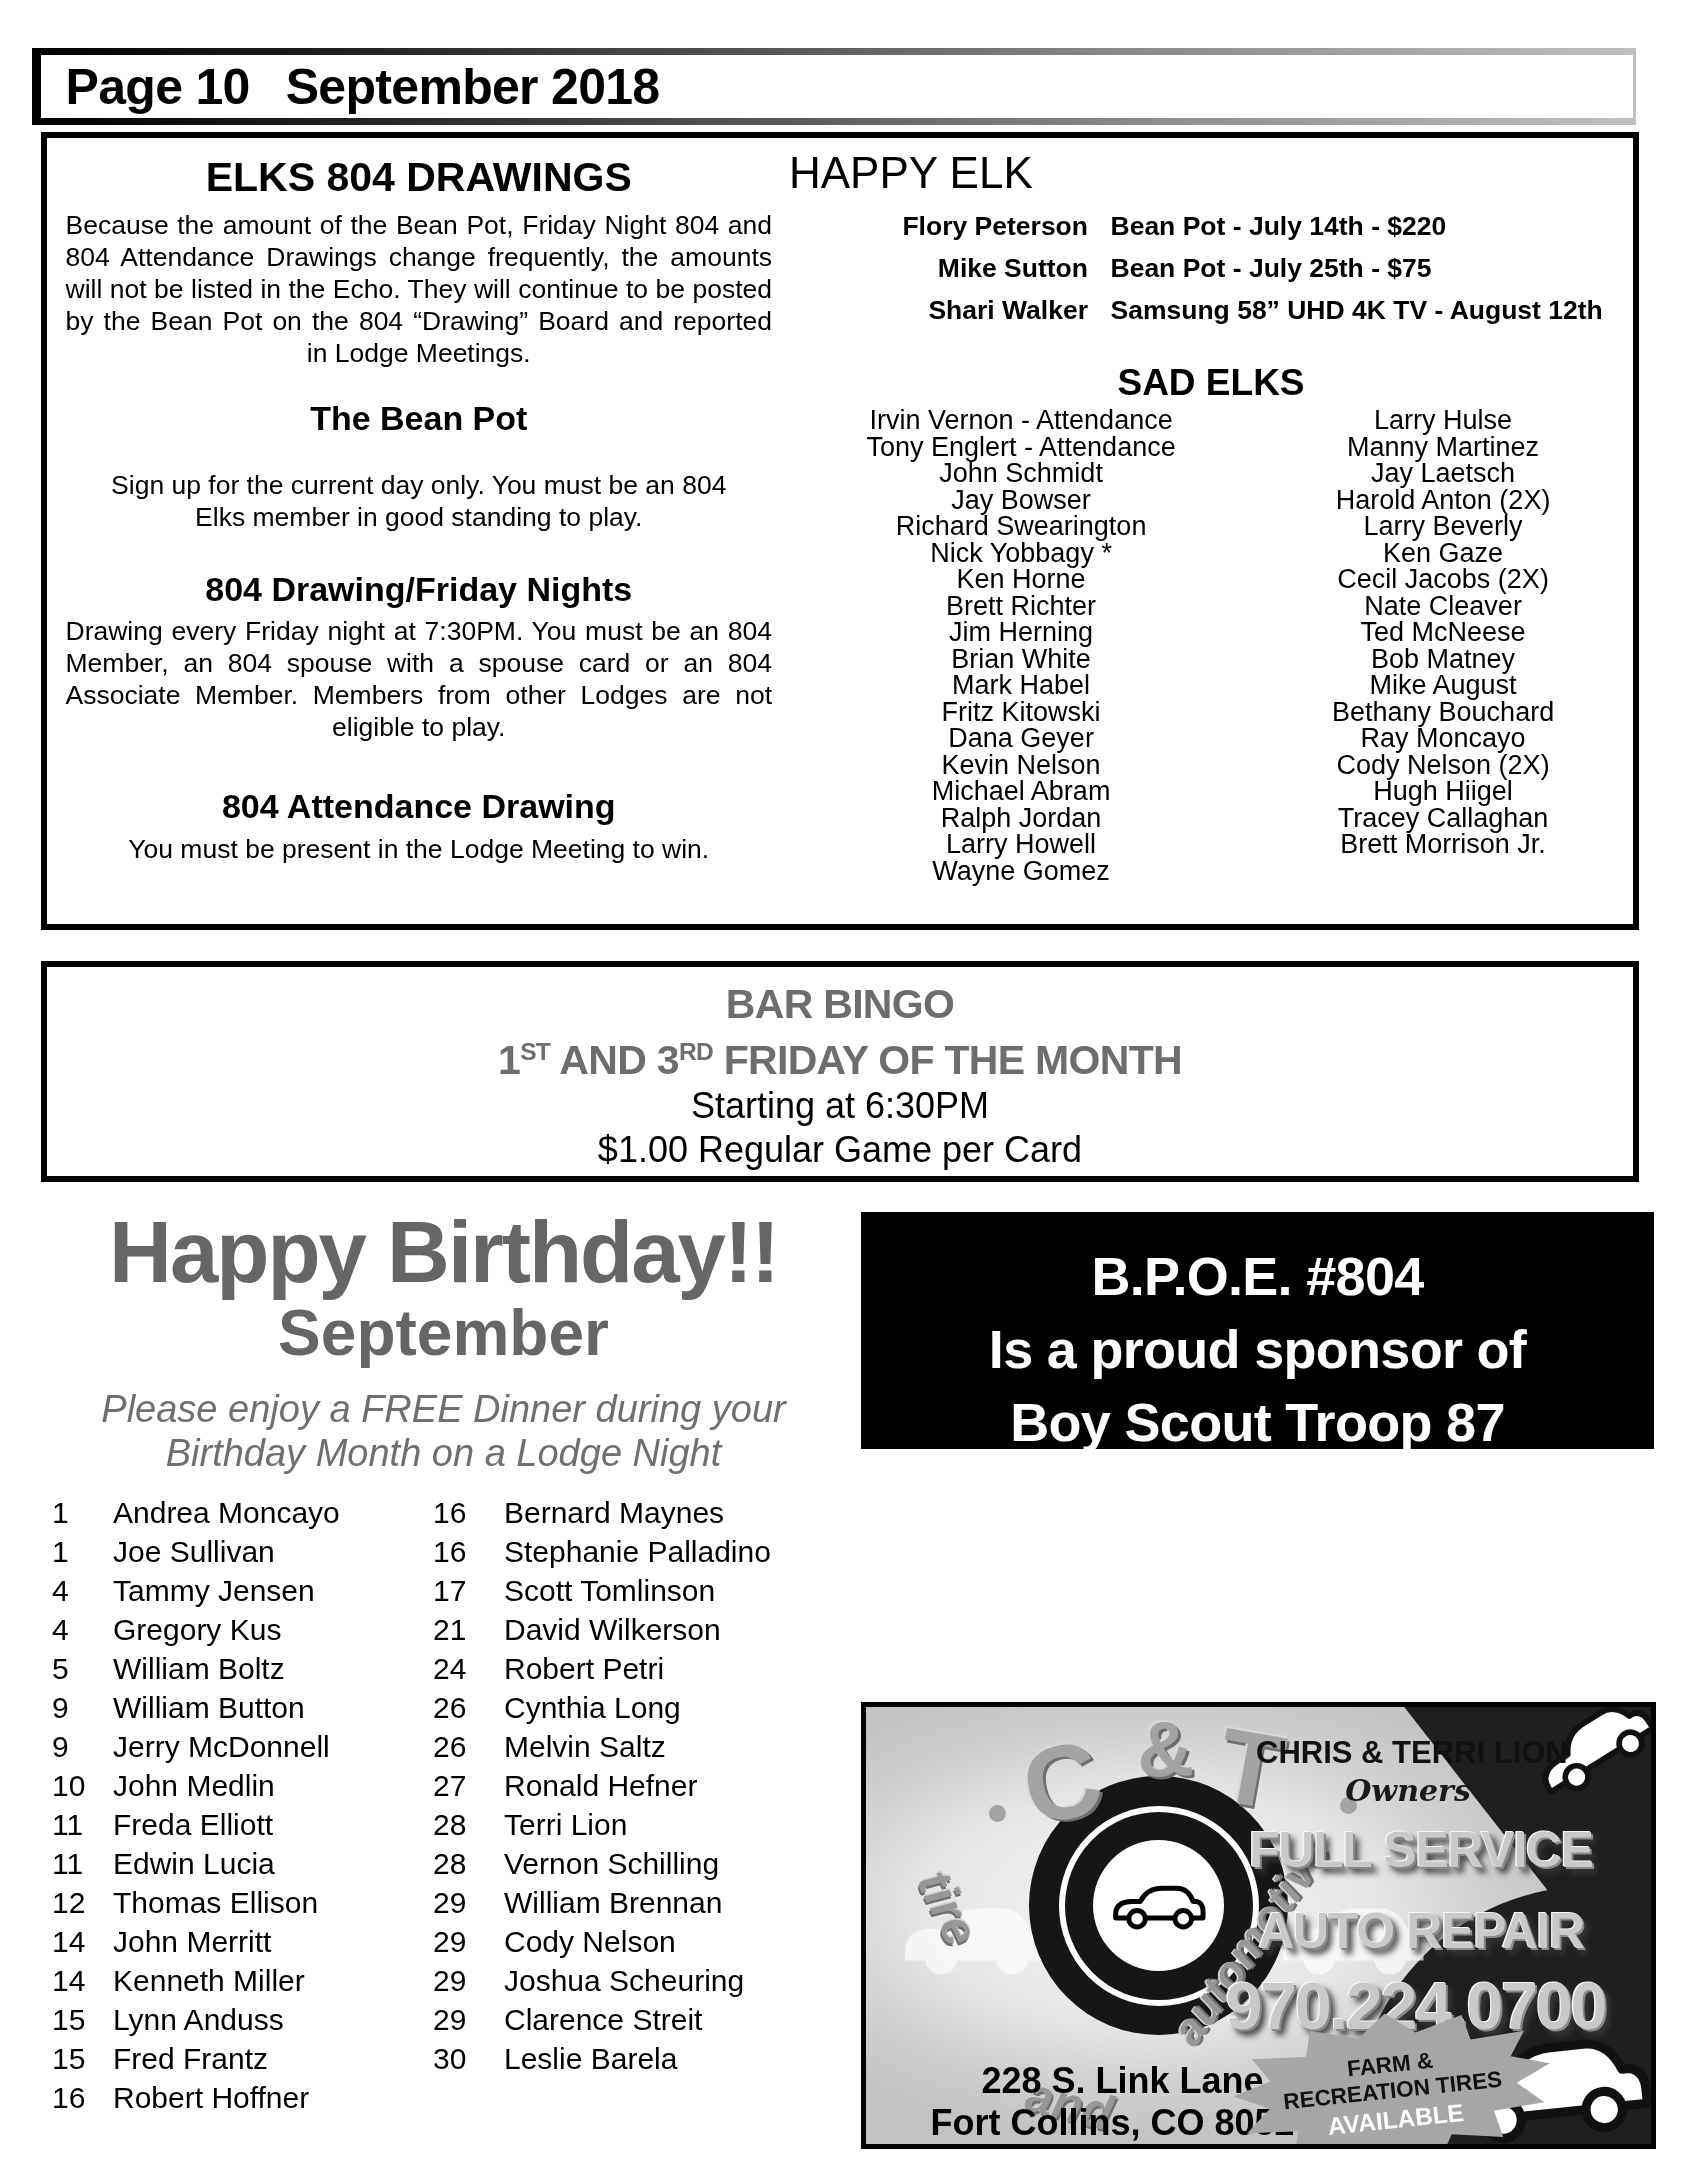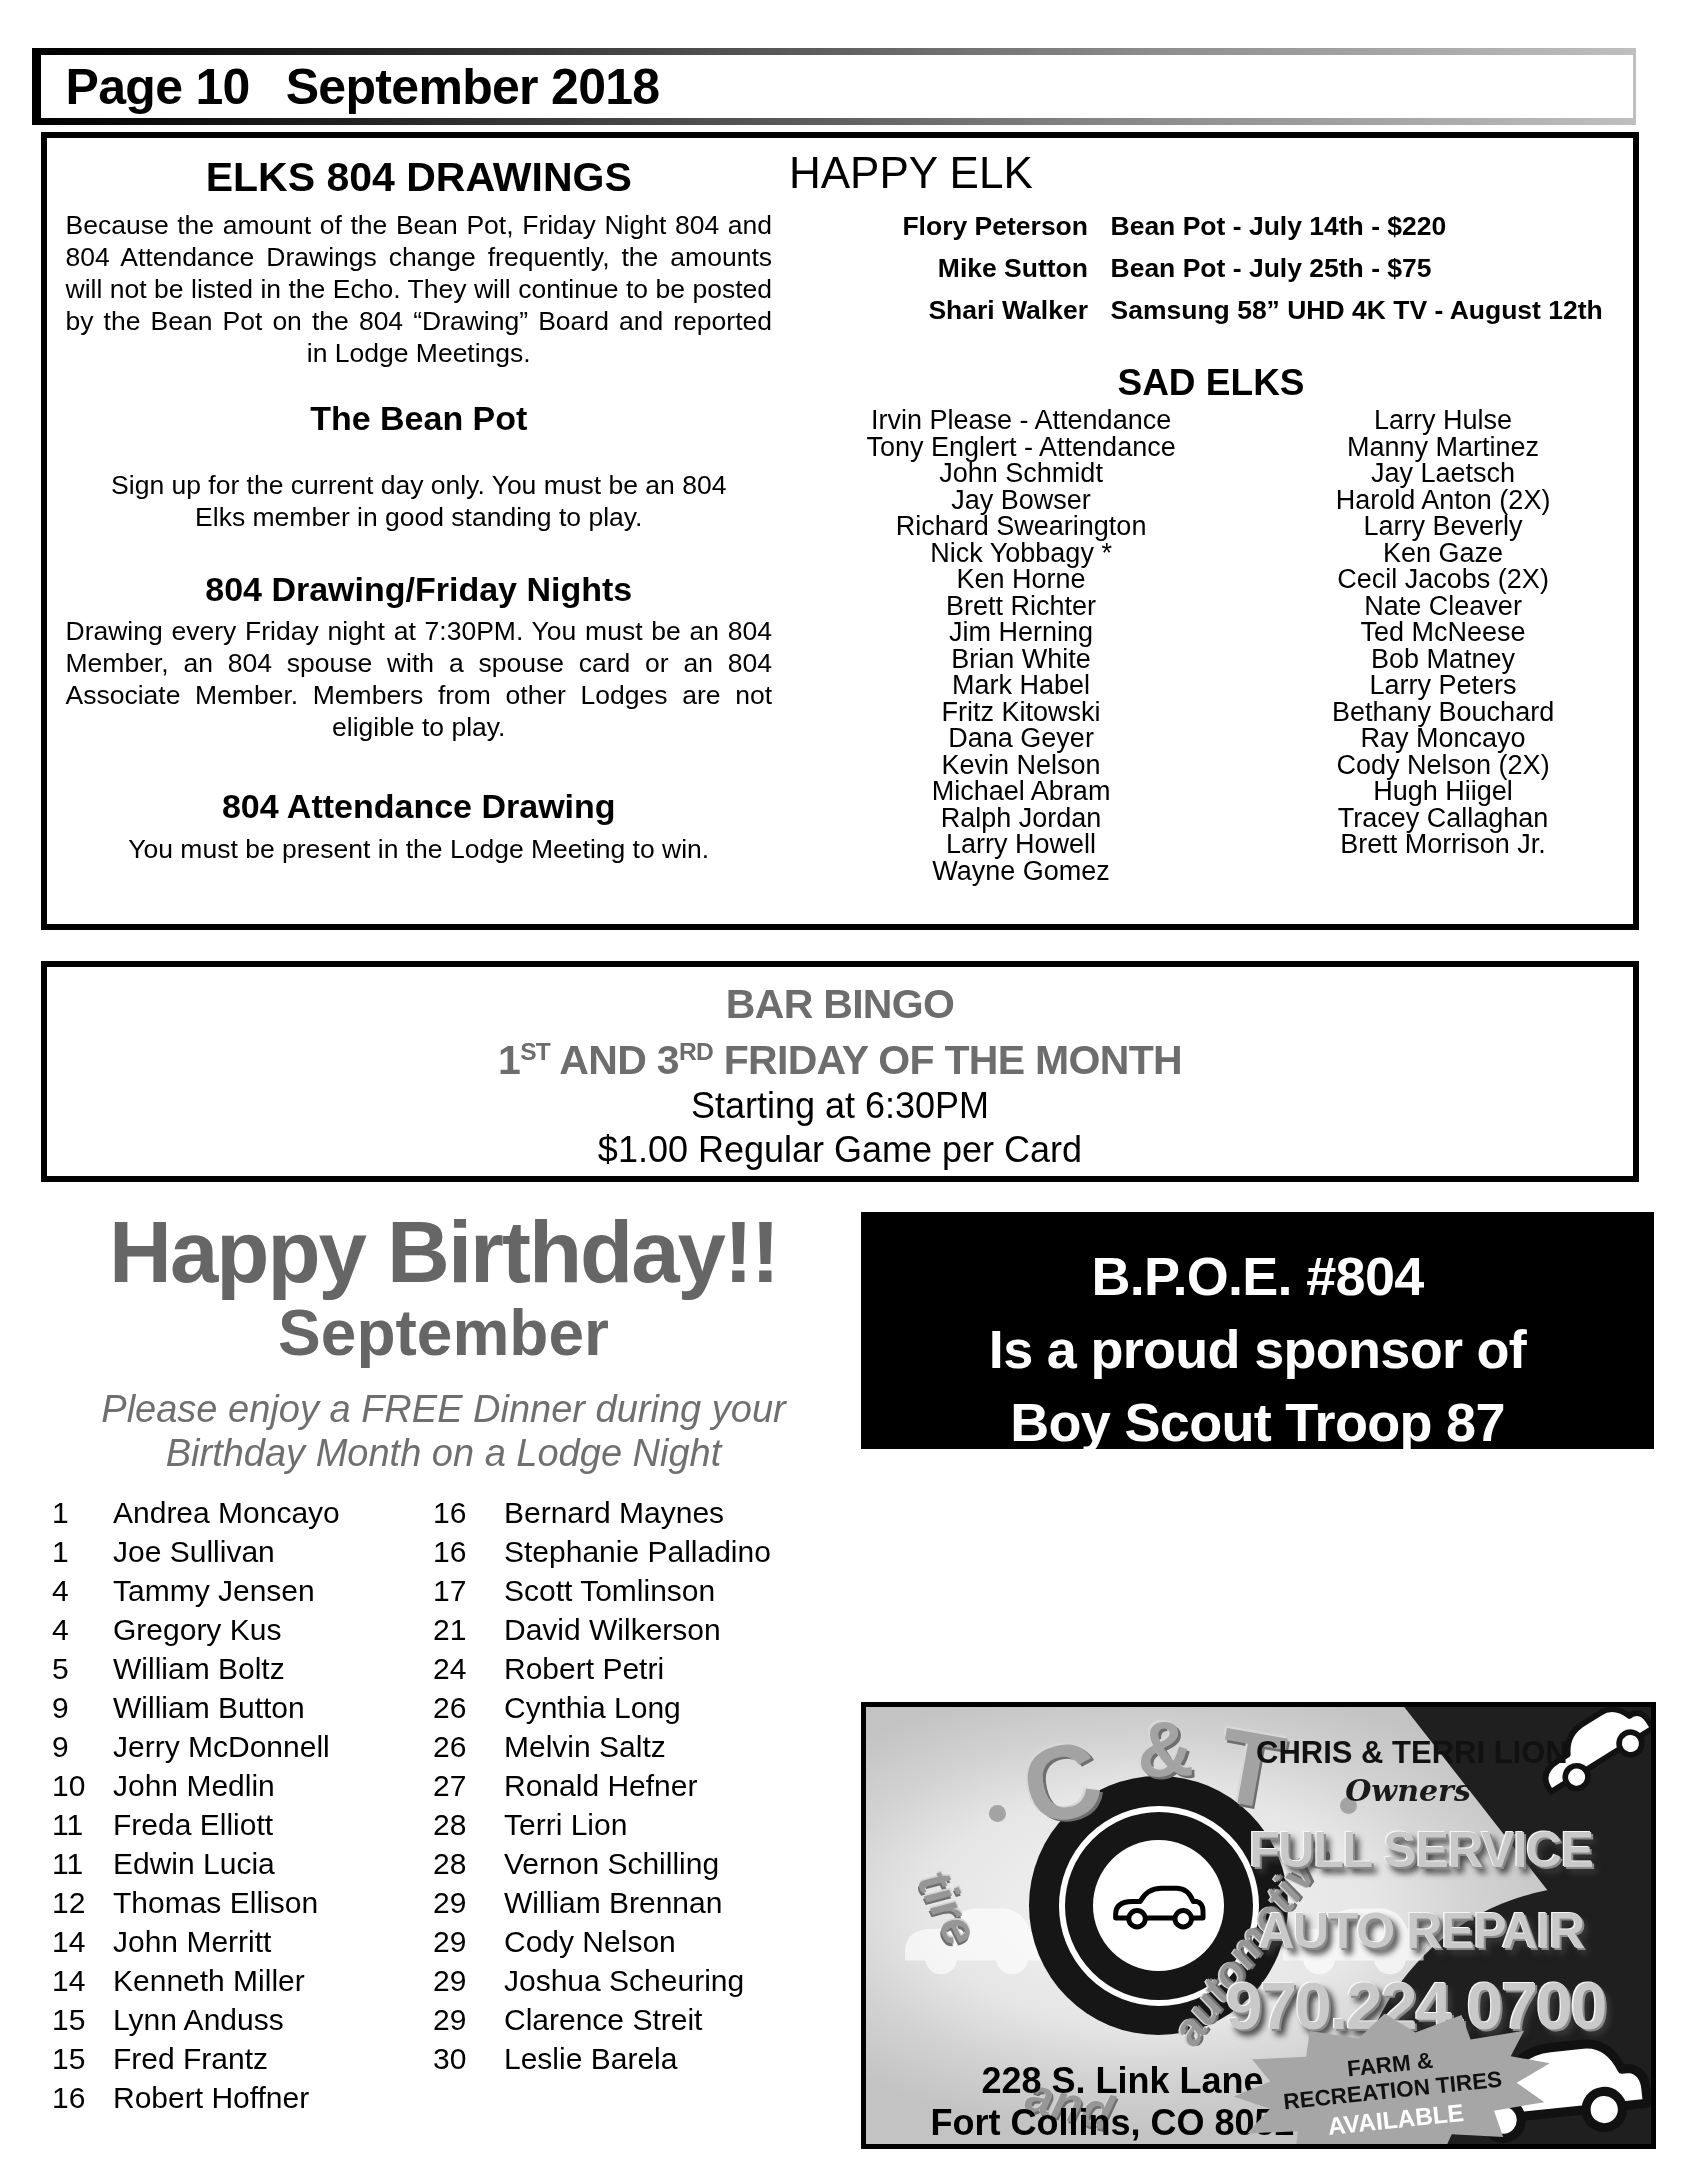--- a/index.html
+++ b/index.html
@@ -161,21 +161,21 @@
         <div class="he-row">
           <span class="he-name">Shari Walker</span>
           <span class="he-prize">Samsung 58” UHD 4K TV - August 12th</span>
         </div>
       </div>
 
     <div class="se-title">SAD ELKS</div>
     <div class="se-cols">
       <div class="se-col c1">
 
-          <div>Irvin Please - Attendance</div>
+          <div>Irvin Vernon - Attendance</div>
 
           <div>Tony Englert - Attendance</div>
 
           <div>John Schmidt</div>
 
           <div>Jay Bowser</div>
 
           <div>Richard Swearington</div>
 
           <div>Nick Yobbagy *</div>
@@ -219,21 +219,21 @@
           <div>Ken Gaze</div>
 
           <div>Cecil Jacobs (2X)</div>
 
           <div>Nate Cleaver</div>
 
           <div>Ted McNeese</div>
 
           <div>Bob Matney</div>
 
-          <div>Larry Peters</div>
+          <div>Mike August</div>
 
           <div>Bethany Bouchard</div>
 
           <div>Ray Moncayo</div>
 
           <div>Cody Nelson (2X)</div>
 
           <div>Hugh Hiigel</div>
 
           <div>Tracey Callaghan</div>

